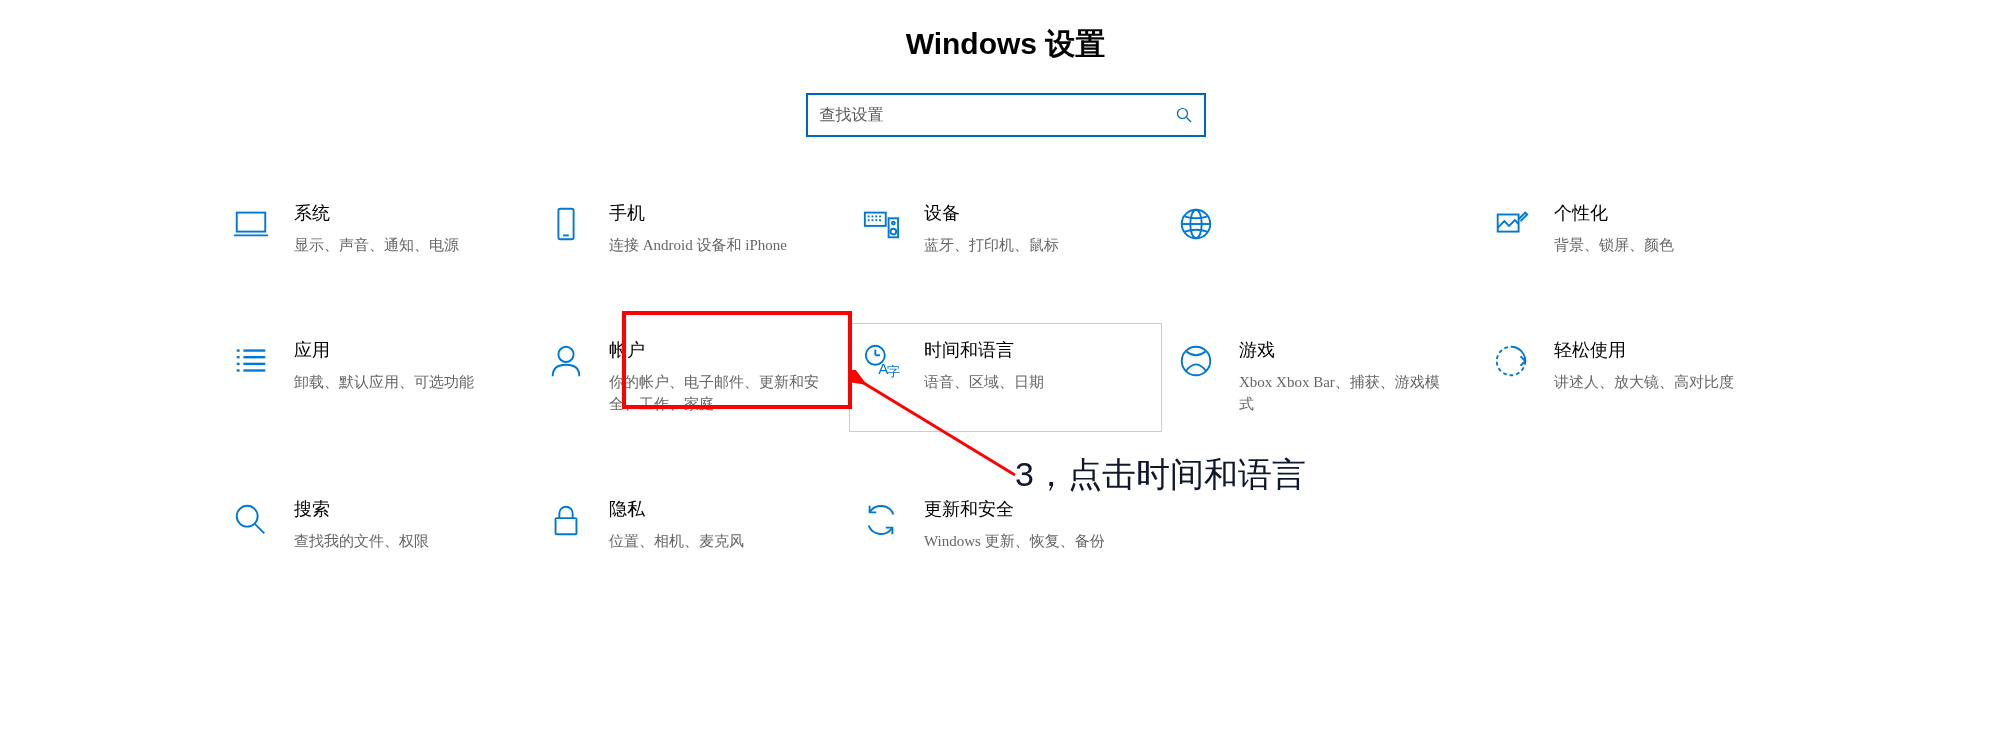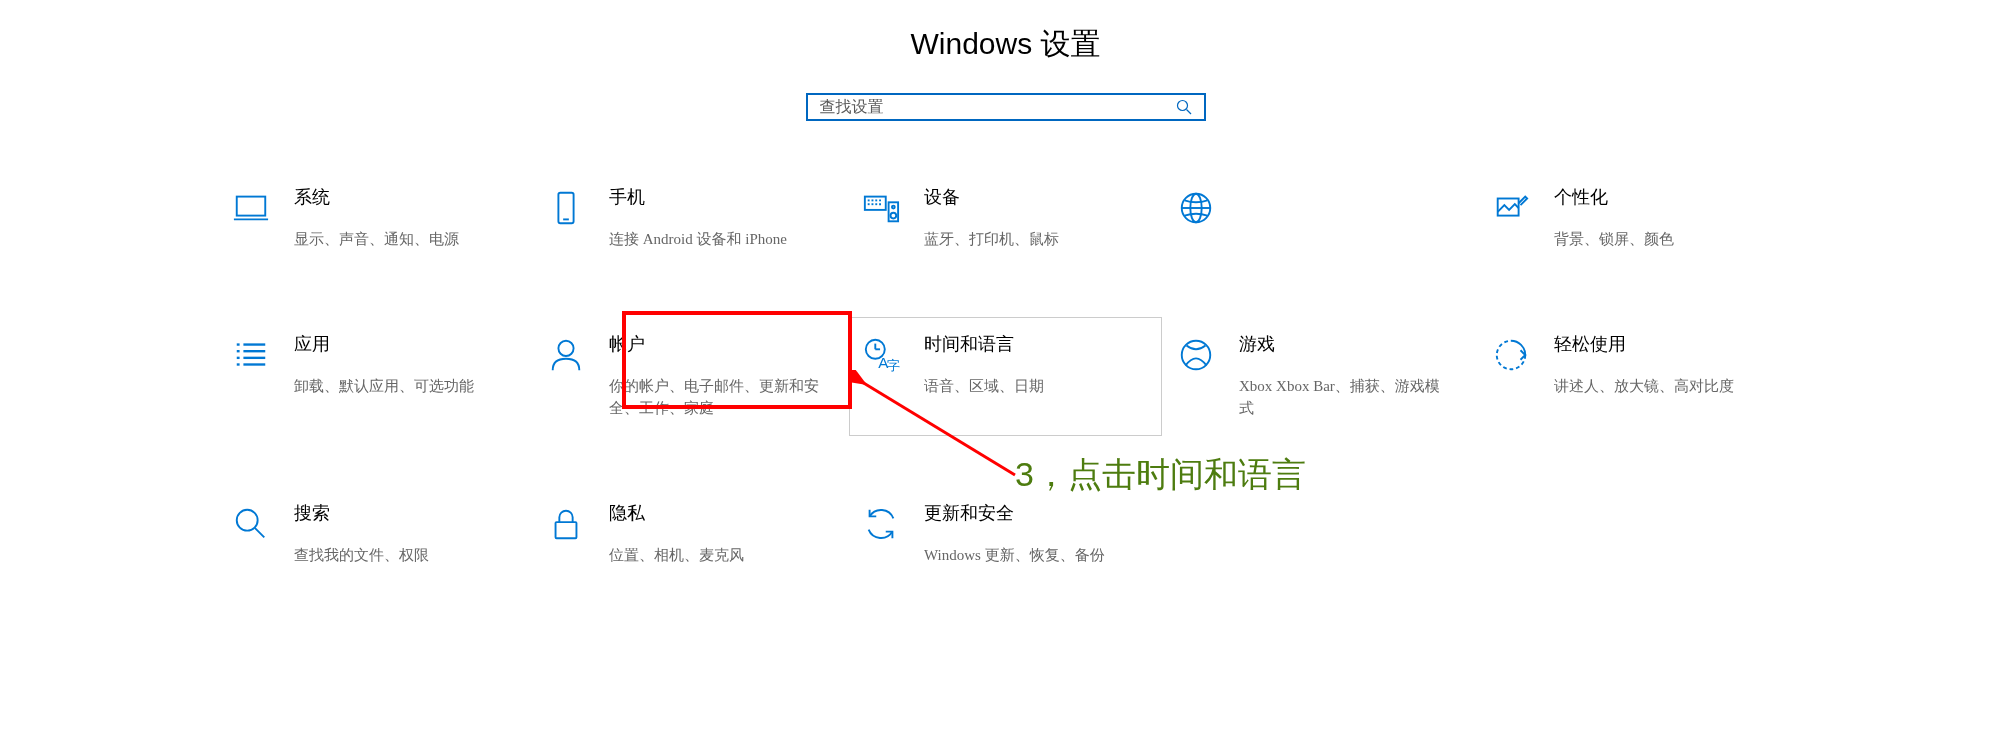--- a/index.html
+++ b/index.html
@@ -8,33 +8,33 @@
       background: #fff;
       color: #000;
       width: 2011px;
       height: 738px;
       overflow: hidden;
       position: relative;
     }
     .title {
       text-align: center;
       font-size: 30px;
-      font-weight: 400;
+      font-weight: 700;
       padding-top: 24px;
       padding-bottom: 28px;
       color: #000;
     }
     .search-wrap {
       display: flex;
       justify-content: center;
       margin-bottom: 58px;
     }
     .search-box {
       width: 400px;
-      height: 28px;
+      height: 44px;
       border: 2px solid #0067c0;
       display: flex;
       align-items: center;
       padding: 0 12px;
       position: relative;
     }
     .search-box input {
       flex: 1;
       border: none;
       outline: none;
@@ -71,21 +71,21 @@
       color: #0078d4;
       margin-right: 24px;
       margin-top: 2px;
       display: flex;
       align-items: center;
       justify-content: center;
     }
     .tile .txt {
       display: flex;
       flex-direction: column;
-      gap: 20px;
+      gap: 10px;
       max-width: 210px;
     }
     .tile .label {
       font-size: 18px;
       color: #000;
       line-height: 1.2;
     }
     .tile .desc {
       font-size: 15px;
       color: #666;
@@ -96,21 +96,21 @@
       position: absolute;
       border: 4px solid #ff0000;
       pointer-events: none;
       left: 622px;
       top: 311px;
       width: 230px;
       height: 98px;
     }
     .annotation {
       position: absolute;
-      color: #4d7c0f;
+      color: #0f172a;
       font-size: 34px;
       font-weight: 500;
       left: 1015px;
       top: 452px;
     }
     .arrow-svg {
       position: absolute;
       left: 850px;
       top: 370px;
       width: 180px;

